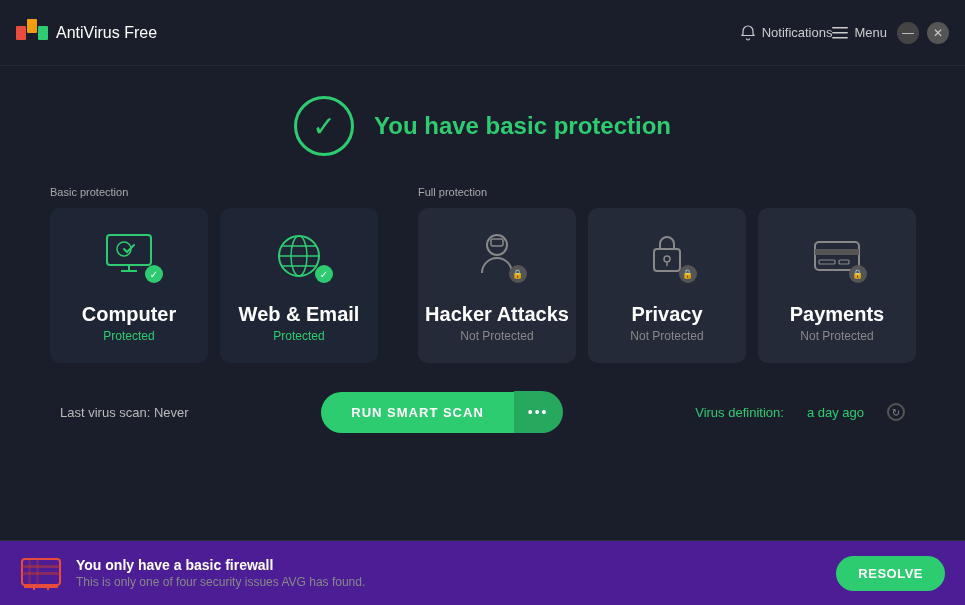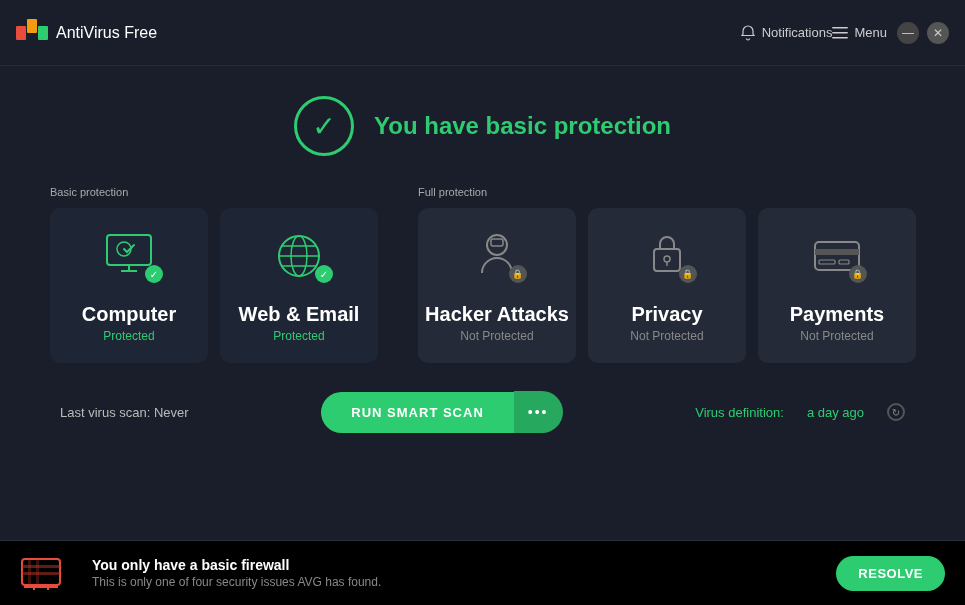--- a/index.html
+++ b/index.html
@@ -266,26 +266,26 @@
       color: #888;
       cursor: pointer;
     }
 
     
     .footer-alert {
       position: absolute;
       bottom: 0;
       left: 0;
       right: 0;
-      background: #000000;
+      background: #4c1d95;
       border-top: 1px solid #2a2f40;
       padding: 14px 20px;
       display: flex;
       align-items: center;
-      gap: 30px;
+      gap: 14px;
     }
     .alert-icon {
       width: 42px;
       height: 36px;
       flex-shrink: 0;
     }
     .alert-text { flex: 1; }
     .alert-title {
       font-size: 14px;
       font-weight: 600;

